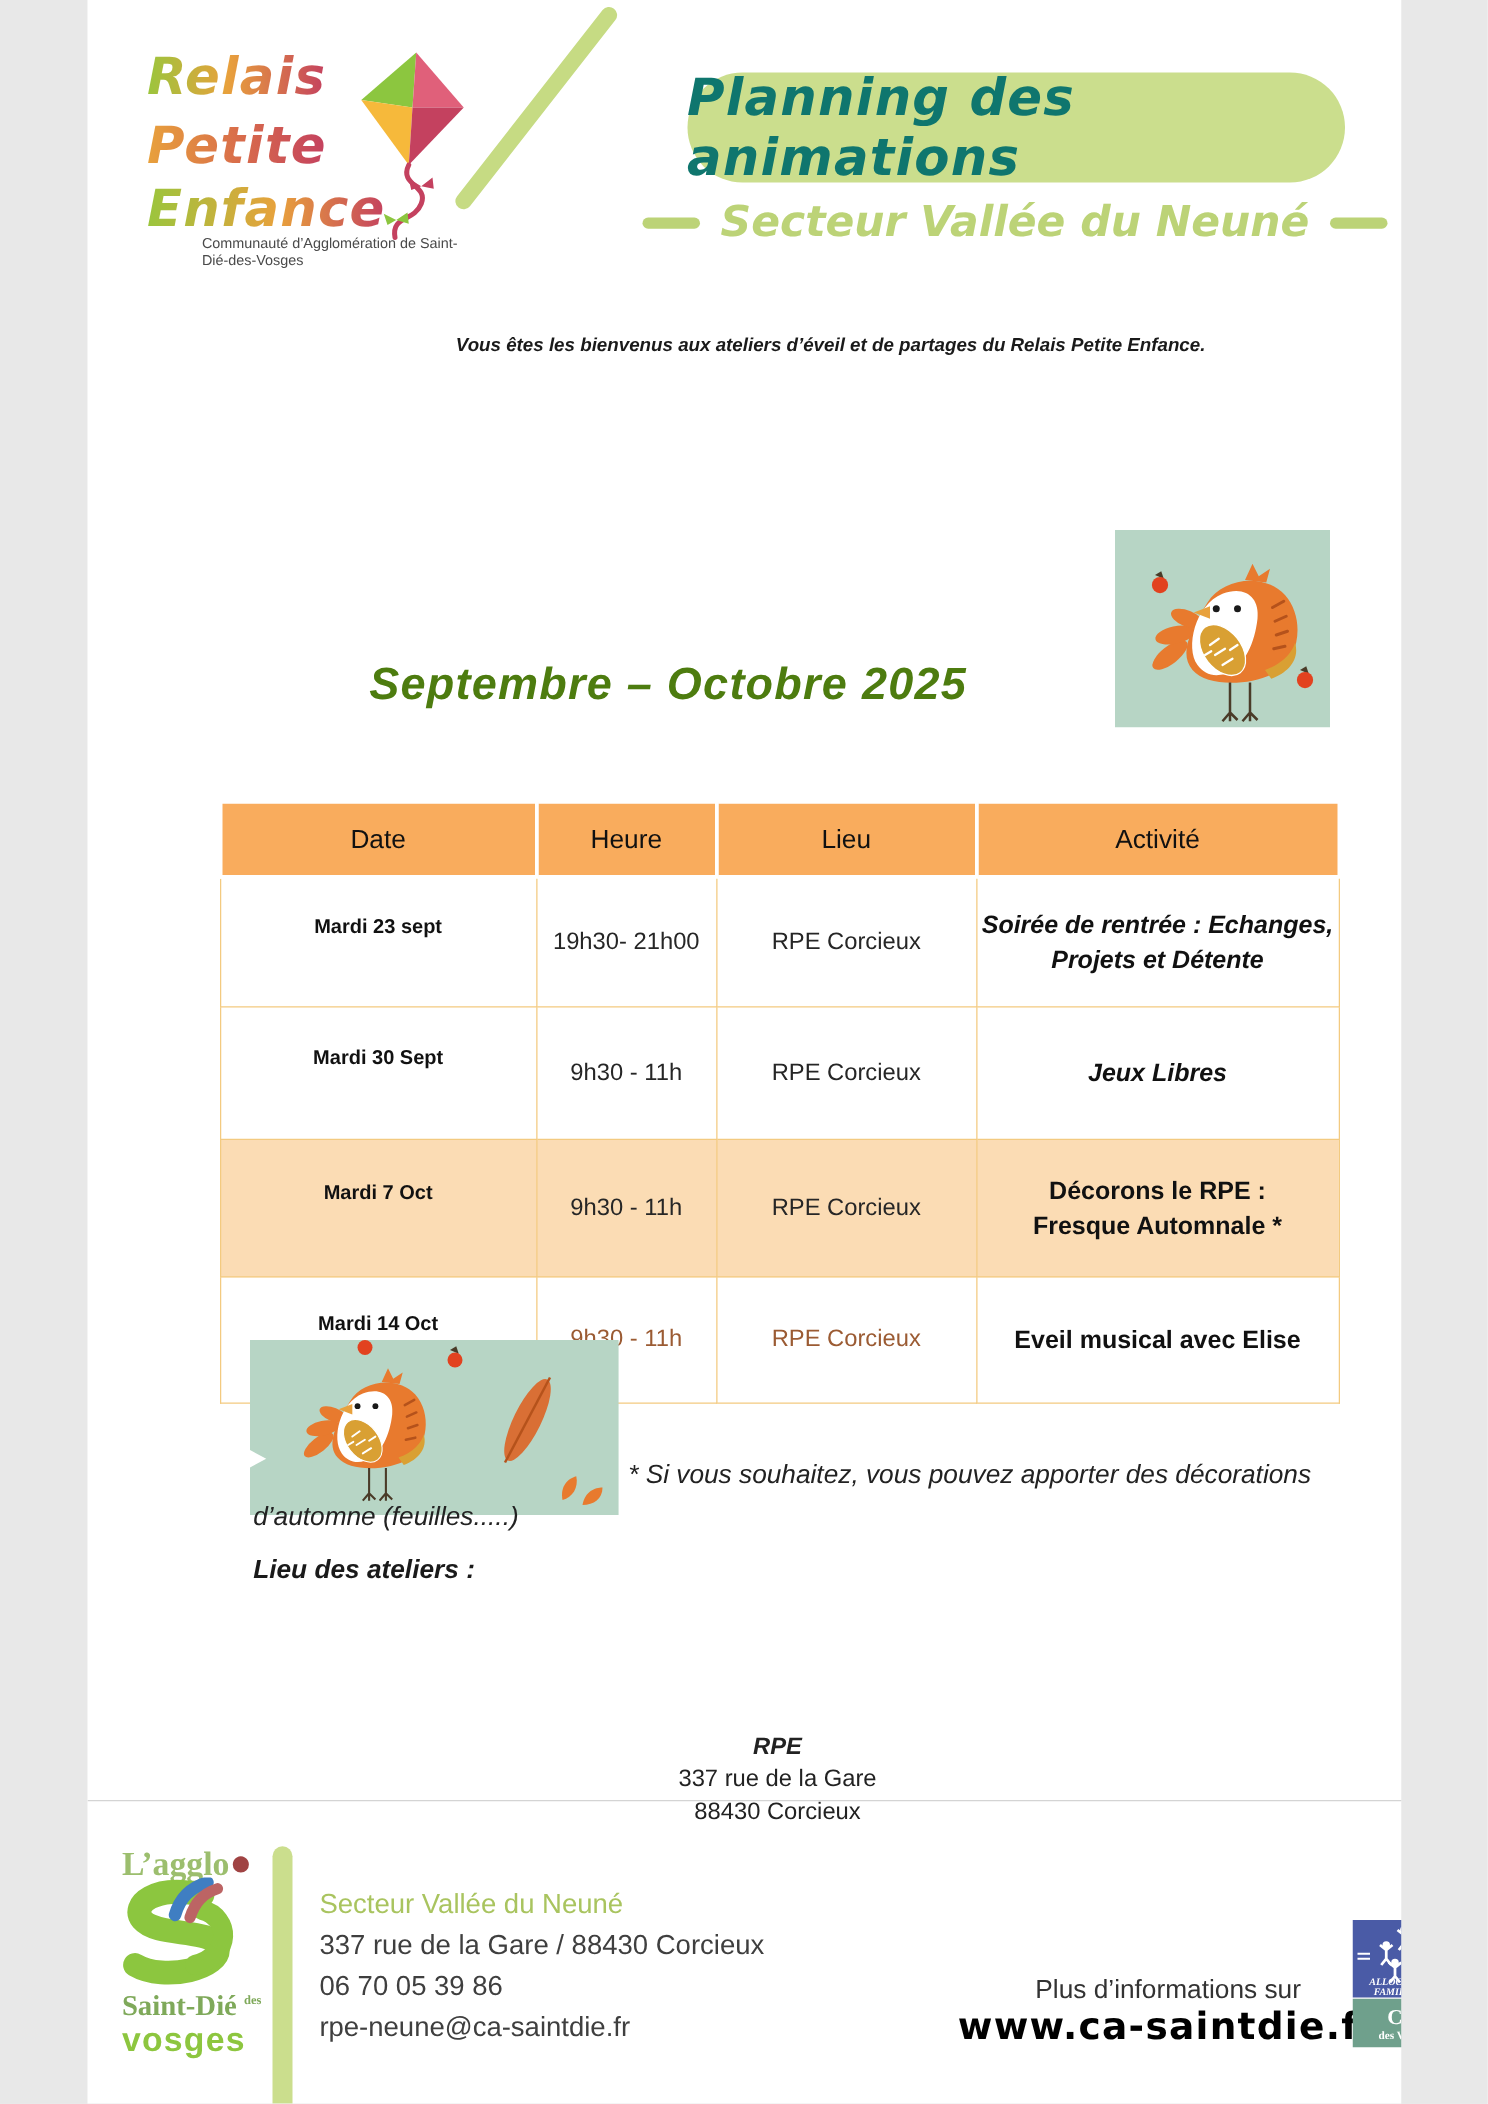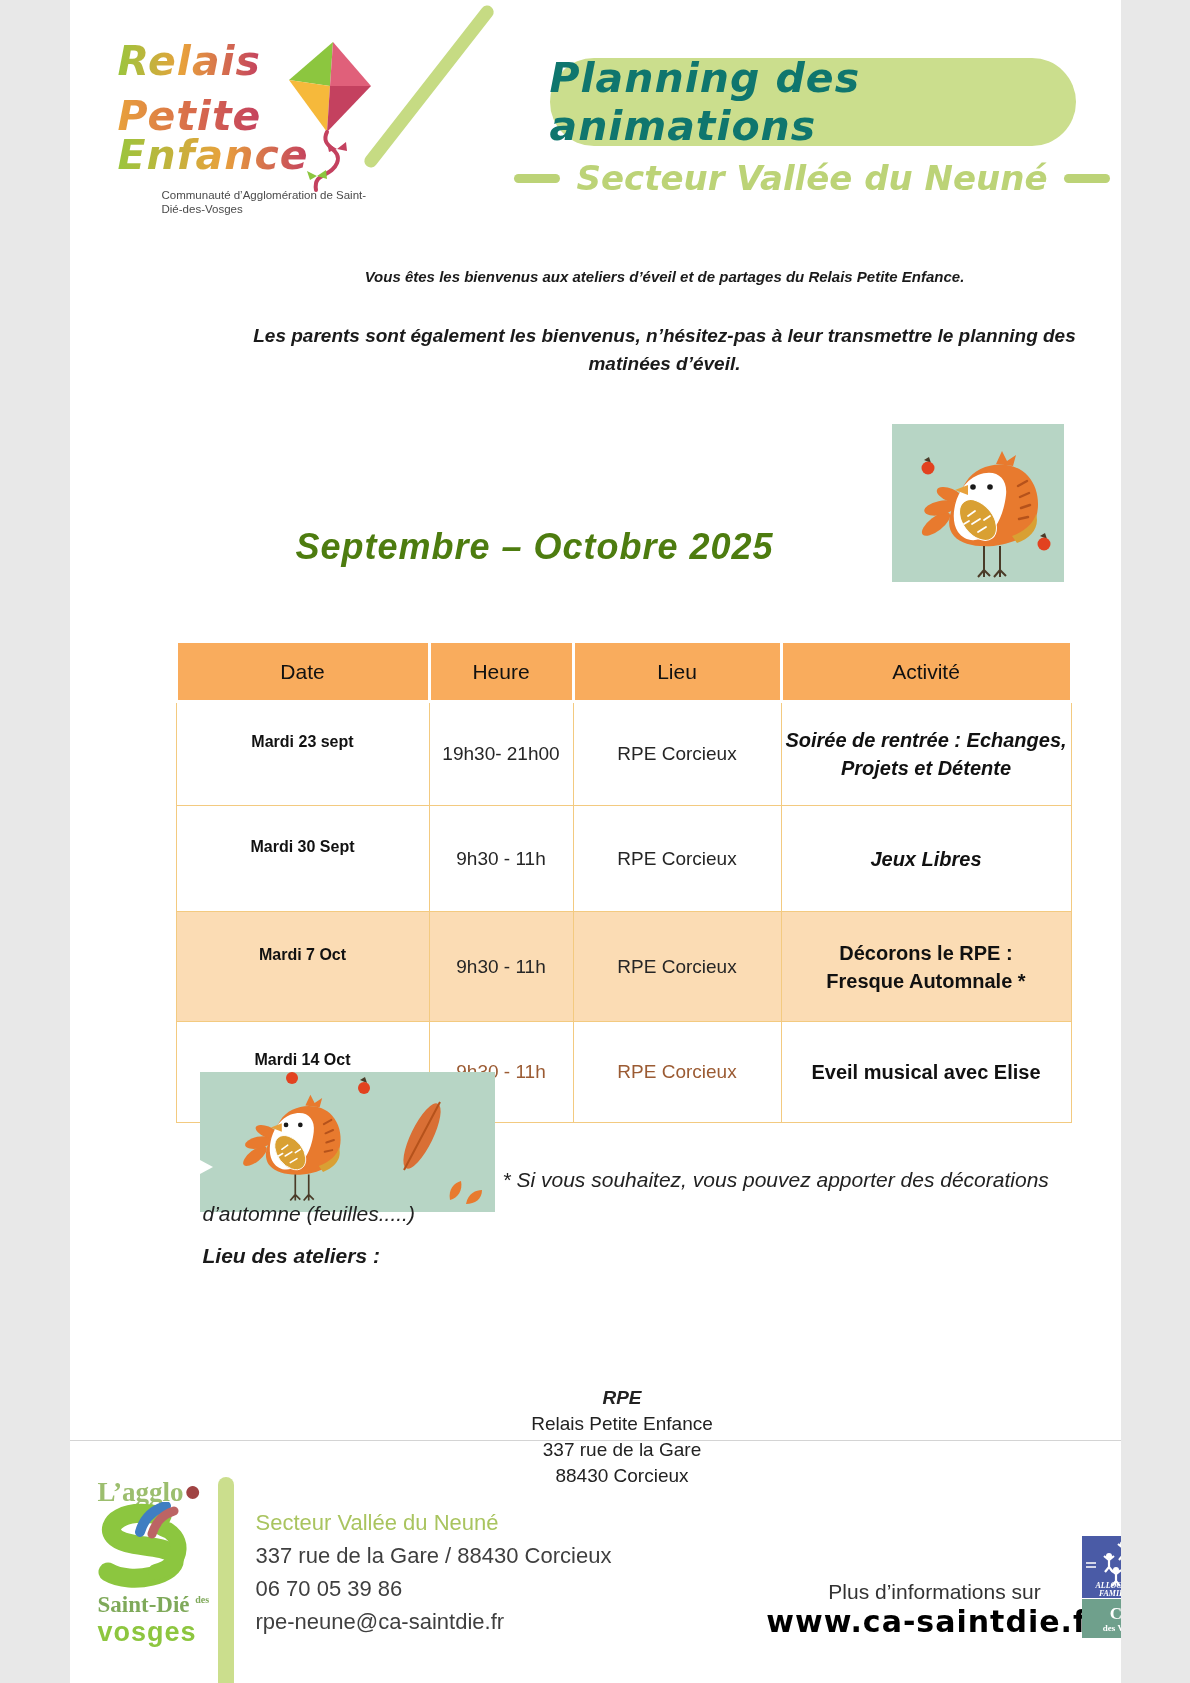--- a/index.html
+++ b/index.html
@@ -9,21 +9,21 @@
     background:#ffffff; overflow:hidden;
     font-family:"Liberation Sans", sans-serif; color:#1a1a1a;
   }
   
   .logo-block { position:absolute; left:48px; top:42px; width:260px; }
   .logo-line { font-family:"DejaVu Sans", sans-serif; font-style:italic; font-weight:700;
     font-size:41px; line-height:0.95; letter-spacing:1px;
     -webkit-background-clip:text; background-clip:text; color:transparent; display:inline-block; }
   .lg1 { background-image:linear-gradient(90deg,#9BC53D 0%,#E8A13C 45%,#C4415F 100%); }
   .lg2 { background-image:linear-gradient(90deg,#E8A13C 0%,#D96E4A 50%,#C4415F 100%);margin-top:16px; }
-  .lg3 { background-image:linear-gradient(90deg,#9BC53D 0%,#E8A13C 55%,#C4415F 100%); }
+  .lg3 { background-image:linear-gradient(90deg,#9BC53D 0%,#E8A13C 55%,#C4415F 100%);margin-top:12px; }
   .logo-sub { position:absolute; left:92px; top:188px; width:220px;
     font-size:11.5px; line-height:1.25; color:#4a4a4a; }
   .kite { position:absolute; left:205px; top:36px; }
   .diagonal { position:absolute; left:258px; top:80px; width:202px; height:13px;
     background:#C6DB83; border-radius:7px; transform:rotate(128deg); }
   
   .banner-pill { position:absolute; left:480px; top:58px; width:526px; height:88px;
     background:#CBDE8D; border-radius:44px; display:flex; align-items:center; justify-content:center; }
   .banner-pill span { font-family:"DejaVu Sans", sans-serif; font-style:italic; font-weight:700;
     font-size:41px; color:#0f766e; letter-spacing:1px; }
@@ -115,21 +115,20 @@
   <div class="banner-pill">
     <span>Planning des animations</span>
   </div>
   <div class="banner-sub">
     <span class="dash"></span>
     <span class="txt">Secteur Vallée du Neuné</span>
     <span class="dash"></span>
   </div>
 
   <p class="intro1">Vous êtes les bienvenus aux ateliers d’éveil et de partages du Relais Petite Enfance.</p>
-  <p class="intro2">Les parents sont également les bienvenus, n’hésitez-pas à leur transmettre le planning des matinées d’éveil.</p>
 
   <h1 class="period">Septembre – Octobre 2025</h1>
 
   <svg class="bird1" width="172" height="158" viewBox="0 0 172 158">
     <rect width="172" height="158" fill="#B7D5C5"></rect>
     <path d="M32,36 l7,3 l-2,-6 z" fill="#4a3b28"></path>
     <circle cx="36" cy="44" r="6.5" fill="#E2421F"></circle>
     <path d="M148,112 l7,3 l-2,-6 z" fill="#4a3b28"></path>
     <circle cx="152" cy="120" r="6.5" fill="#E2421F"></circle>
     <ellipse cx="44" cy="100" rx="17" ry="7" transform="rotate(-38 44 100)" fill="#E87A2E"></ellipse>
@@ -232,21 +231,20 @@
       </g>
     </g>
   </svg>
 
   <p class="note">* Si vous souhaitez, vous pouvez apporter des décorations
 d’automne (feuilles.....)</p>
   <p class="lieu-label">Lieu des ateliers :</p>
 
   <div class="addr">
     <div class="a1">RPE</div>
-    <div>Relais Petite Enfance</div>
     <div>337 rue de la Gare</div>
     <div>88430 Corcieux</div>
   </div>
 
   <div class="thin-line"></div>
 
   <div class="agglo"><span>L’agglo</span><span class="dot">●</span></div>
 
   <svg class="sd-logo" width="115" height="88" viewBox="0 0 115 88">
     <path d="M72,14 C34,5 14,22 24,34 C36,48 80,40 84,56 C88,72 42,84 18,70" fill="none" stroke="#8CC63F" stroke-width="19" stroke-linecap="round"></path>

